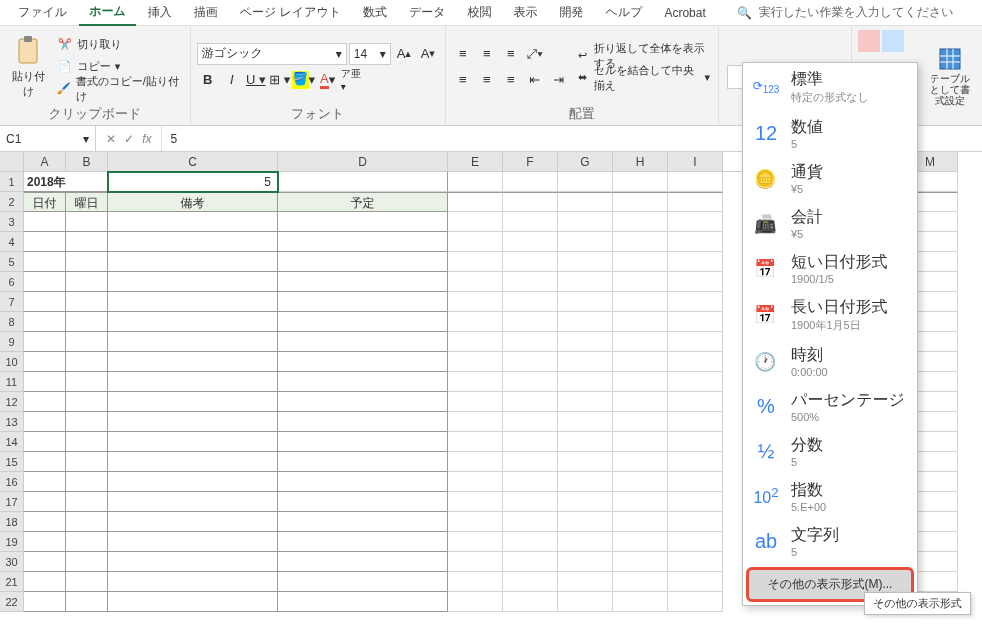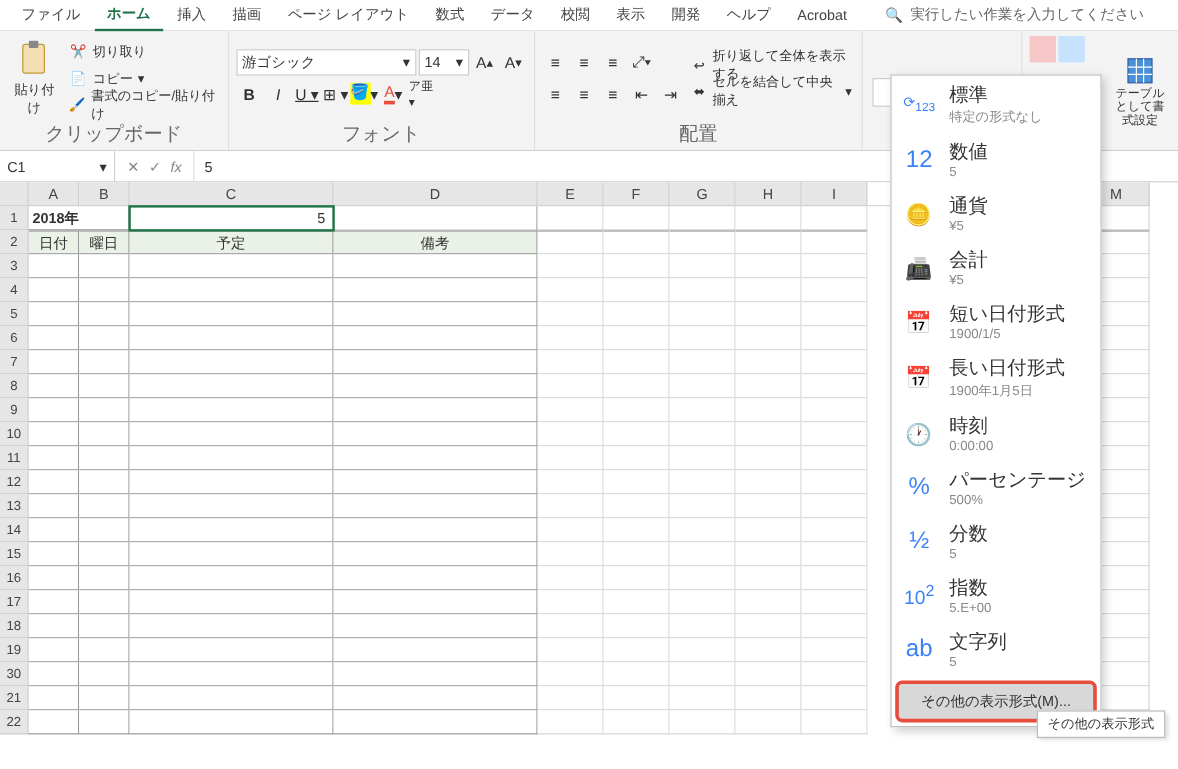--- a/index.html
+++ b/index.html
@@ -57,21 +57,21 @@
     .rgroup {
       display: flex;
       flex-direction: column;
       justify-content: space-between;
       border-right: 1px solid #e0e0e0;
       padding: 4px 6px 2px 6px;
       position: relative;
     }
     .rgroup-label {
       text-align: center;
-      font-size: 16px;
+      font-size: 13px;
       color: #666;
       padding-top: 2px;
     }
     .rgroup-content {
       display: flex;
       gap: 4px;
       flex: 1;
     }
     .big-btn {
       display: flex;
@@ -507,22 +507,22 @@
     <div class="cell" style="width:55px"></div>
     <div class="cell" style="width:55px"></div>
     <div class="cell" style="width:180px;border:none"></div>
     <div class="cell" style="width:55px"></div>
   </div>
 
   <div class="grid-row row-2">
     <div class="row-header">2</div>
     <div class="cell header-cell" style="width:42px">日付</div>
     <div class="cell header-cell" style="width:42px">曜日</div>
+    <div class="cell header-cell" style="width:170px">備考</div>
     <div class="cell header-cell" style="width:170px">予定</div>
-    <div class="cell header-cell" style="width:170px">備考</div>
     <div class="cell" style="width:55px"></div>
     <div class="cell" style="width:55px"></div>
     <div class="cell" style="width:55px"></div>
     <div class="cell" style="width:55px"></div>
     <div class="cell" style="width:55px"></div>
     <div class="cell" style="width:180px;border:none"></div>
     <div class="cell" style="width:55px"></div>
   </div>
 
   <div id="data-rows">

